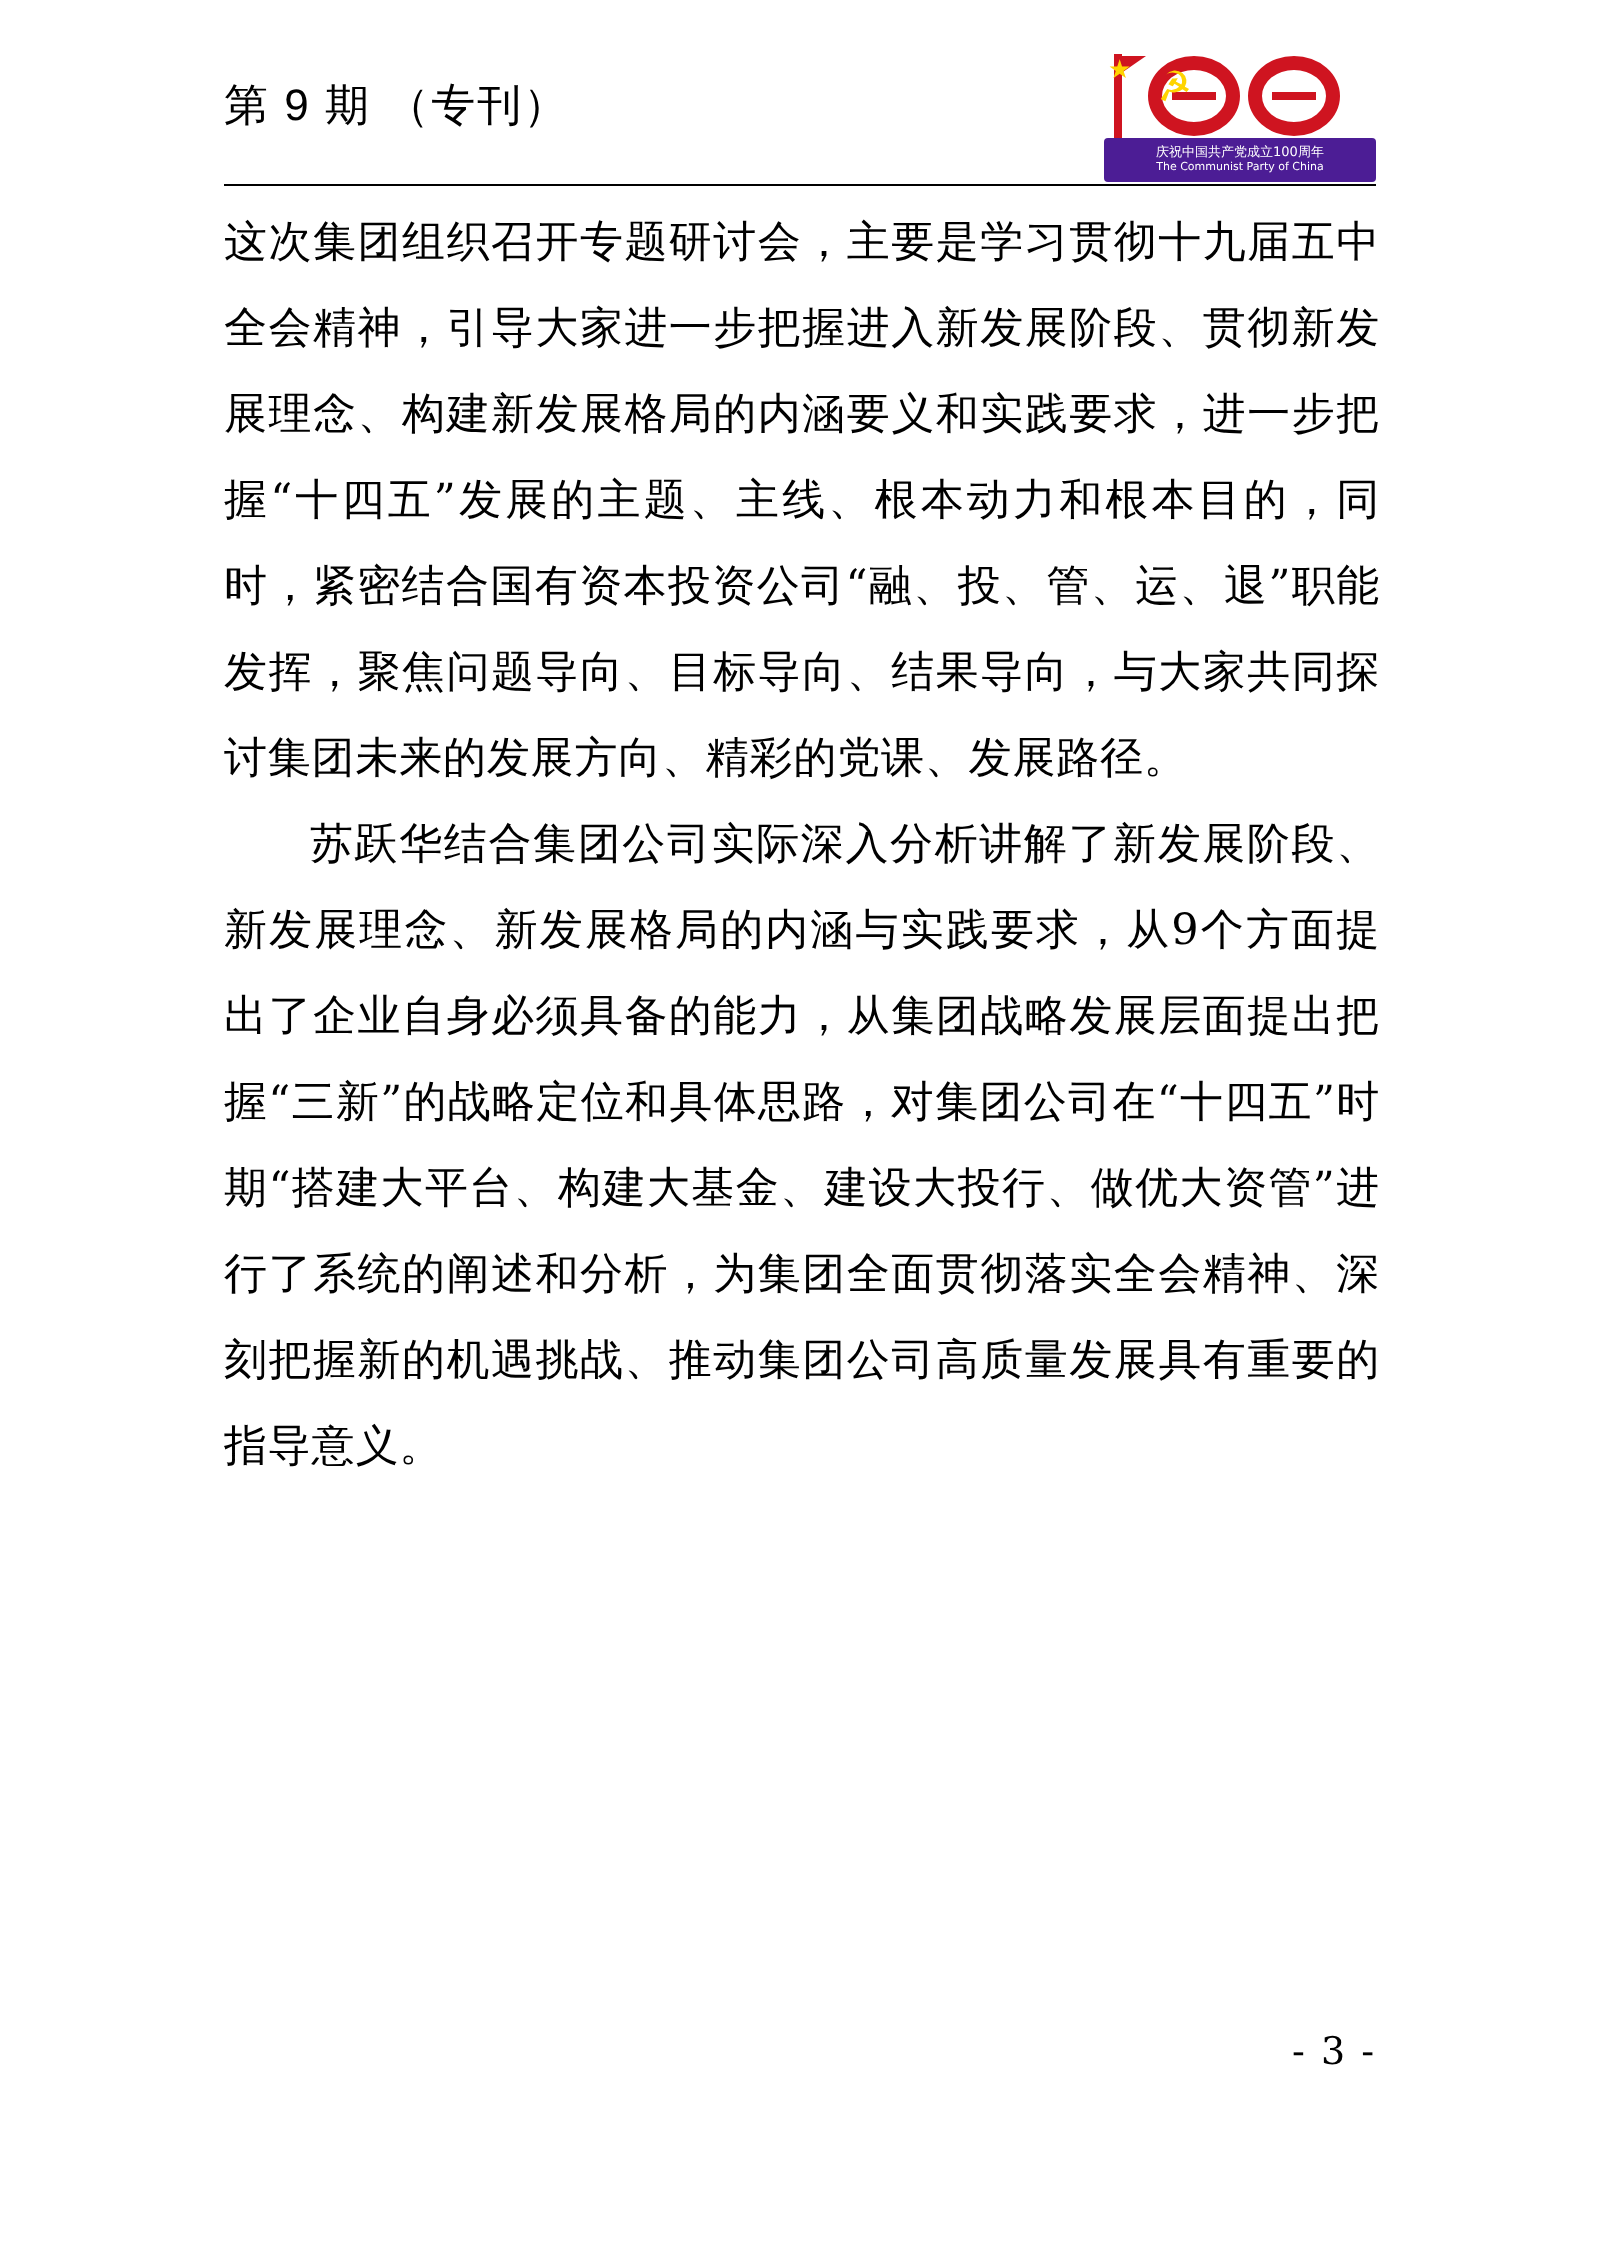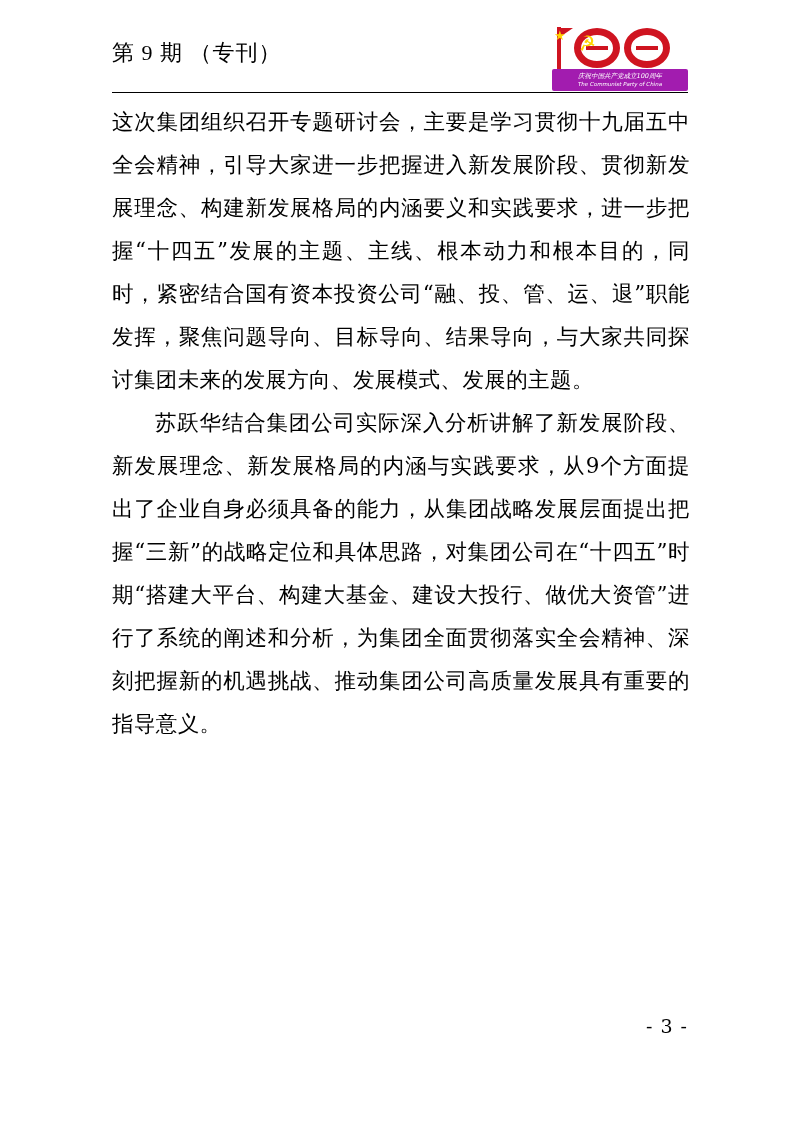--- a/index.html
+++ b/index.html
@@ -26,21 +26,21 @@
     width: 576px;
     height: 62px;
   }
   .header-title {
     position: absolute;
     left: 0;
     top: 8px;
     font-size: 22px;
     letter-spacing: 1px;
     white-space: nowrap;
-    font-family: Liberation Serif, serif;
+    font-family: Liberation Sans, sans-serif;
   }
   .header-rule {
     position: absolute;
     left: 0;
     top: 62px;
     width: 576px;
     height: 0;
     border-top: 1.5px solid #000;
   }
 
@@ -127,23 +127,22 @@
     font-size: 20px;
     line-height: 20px;
     transform: rotate(-8deg);
   }
   .emblem-ribbon {
     position: absolute;
     left: 8px;
     top: 44px;
     width: 136px;
     height: 22px;
-    background: #a21caf;
+    background: #4c1d95;
     border-radius: 2px;
-    font-style: italic;
   }
   .emblem-ribbon .line1 {
     position: absolute;
     left: 0; right: 0;
     top: 3px;
     text-align: center;
     font-size: 6.5px;
     line-height: 8px;
     color: #ffffff;
     font-family: "DejaVu Sans", "Liberation Sans", sans-serif;
@@ -219,19 +218,19 @@
       <div class="emblem-ribbon">
         <div class="line1">庆祝中国共产党成立100周年</div>
         <div class="line2">The Communist Party of China</div>
       </div>
     </div>
 
     <div class="header-rule"></div>
   </div>
 
   <div class="body-text">
-    <p class="para">这次集团组织召开专题研讨会，主要是学习贯彻十九届五中全会精神，引导大家进一步把握进入新发展阶段、贯彻新发展理念、构建新发展格局的内涵要义和实践要求，进一步把握“十四五”发展的主题、主线、根本动力和根本目的，同时，紧密结合国有资本投资公司“融、投、管、运、退”职能发挥，聚焦问题导向、目标导向、结果导向，与大家共同探讨集团未来的发展方向、发展模式、发展的主题。</p>
+    <p class="para">这次集团组织召开专题研讨会，主要是学习贯彻十九届五中全会精神，引导大家进一步把握进入新发展阶段、贯彻新发展理念、构建新发展格局的内涵要义和实践要求，进一步把握“十四五”发展的主题、主线、根本动力和根本目的，同时，紧密结合国有资本投资公司“融、投、管、运、退”职能发挥，聚焦问题导向、目标导向、结果导向，与大家共同探讨集团未来的发展方向、精彩的党课、发展路径。</p>
     <p class="para indent">苏跃华结合集团公司实际深入分析讲解了新发展阶段、新发展理念、新发展格局的内涵与实践要求，从9个方面提出了企业自身必须具备的能力，从集团战略发展层面提出把握“三新”的战略定位和具体思路，对集团公司在“十四五”时期“搭建大平台、构建大基金、建设大投行、做优大资管”进行了系统的阐述和分析，为集团全面贯彻落实全会精神、深刻把握新的机遇挑战、推动集团公司高质量发展具有重要的指导意义。</p>
   </div>
 
   <div class="page-number">- 3 -</div>
 
 </div>
 
 </body></html>

